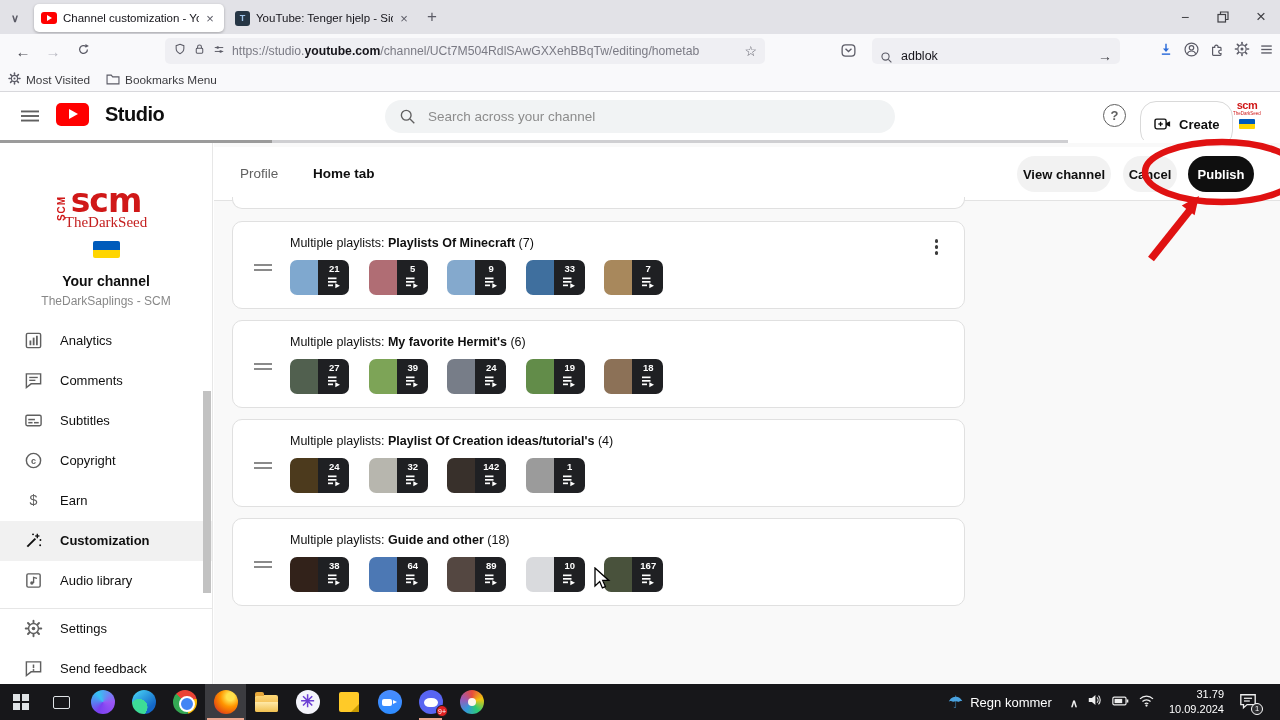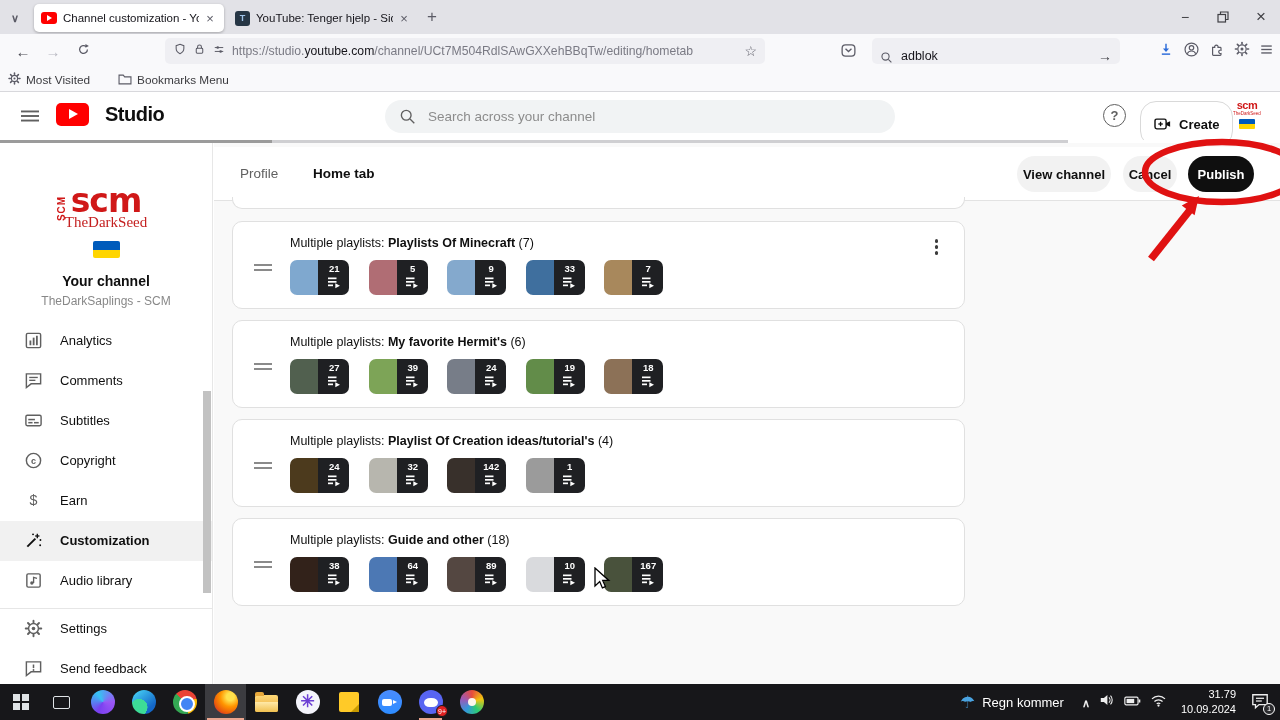--- a/index.html
+++ b/index.html
@@ -25,21 +25,21 @@
   .win-controls{position:absolute;right:0;top:0;height:34px;display:flex}
   .win-btn{width:38px;display:flex;align-items:center;justify-content:center;color:#3f3f44;font-size:14px}
   .glyph-min::after{content:"−"}
 
   .navbar{position:absolute;top:34px;left:0;right:0;height:34px;background:#f9f9fb;display:flex;align-items:center}
   .nav-btn{width:30px;text-align:center;font-size:15px}
   .glyph-back::after{content:"←";color:#4a4a52}
   .glyph-fwd::after{content:"→";color:#b8b8c1}
   .urlbar{position:absolute;left:165px;top:4px;width:600px;height:26px;background:#efeff3;border-radius:5px;display:flex;align-items:center;padding:0 8px;gap:6px}
   .url-text{font-size:12.2px;color:#7a7a84;white-space:nowrap;overflow:hidden;flex:1}
-  .url-text .dom{color:#15141a;font-weight:normal}
+  .url-text .dom{color:#15141a;font-weight:bold}
   .glyph-star::after{content:"☆";color:#5b5b66;font-size:14px}
   .pocket{position:absolute;left:840px;top:8px}
   .quick-search{position:absolute;left:872px;top:4px;width:248px;height:26px;background:#efeff3;border-radius:5px;display:flex;align-items:flex-end;padding:0 8px;gap:6px}
   .quick-search input{border:none;background:transparent;outline:none;font-size:12.5px;color:#15141a;flex:1;width:100%;font-family:"Liberation Sans",sans-serif}
   .nav-right{position:absolute;right:6px;top:4px;height:26px;display:flex;align-items:center;gap:9px}
 
   .bookmarksbar{position:absolute;top:68px;left:0;right:0;height:24px;background:#f9f9fb;border-bottom:1px solid #d8d8dc;display:flex;align-items:center;padding-left:8px;gap:14px}
   .bm-item{display:flex;align-items:center;gap:5px}
   .bm-label{font-size:11.8px;color:#3b3b3f}
 
@@ -135,21 +135,21 @@
   .tb-ic.app-sticky-notes{width:20px;height:20px;margin:2px;background:#ffca28;border-radius:2px}
   .tb-ic.app-sticky-notes::after{content:"";position:absolute;right:0;bottom:0;border-left:8px solid transparent;border-bottom:8px solid #c89a00}
   .tb-ic.app-zoom{border-radius:50%;background:linear-gradient(#4a8cff,#2d8cff)}
   .tb-ic.app-zoom::before{content:"";position:absolute;left:4.5px;top:8.5px;width:10px;height:7px;border-radius:2px;background:#fff}
   .tb-ic.app-zoom::after{content:"";position:absolute;left:15px;top:9.5px;border-right:4.5px solid #fff;border-top:2.5px solid transparent;border-bottom:2.5px solid transparent;transform:rotate(180deg)}
   .tb-ic.app-discord{border-radius:50%;background:#5865f2}
   .tb-ic.app-discord::after{content:"";position:absolute;left:5px;top:8px;width:14px;height:9px;background:#fff;border-radius:7px 7px 6px 6px/5px}
   .tb-ic.app-paint{border-radius:50%;background:conic-gradient(#e84c3d,#f1c40f,#2ecc71,#3498db,#9b59b6,#e84c3d)}
   .tb-ic.app-paint::after{content:"";position:absolute;left:8px;top:8px;width:8px;height:8px;border-radius:50%;background:#fdf6ec}
   .tb-badge{position:absolute;right:3px;bottom:3px;min-width:12px;height:12px;border-radius:6px;background:#e02020;color:#fff;font-size:7px;line-height:12px;text-align:center;padding:0 1px;border:1px solid #17171a}
-  .tb-right{margin-left:auto;display:flex;align-items:center;padding-right:8px;gap:10px}
+  .tb-right{margin-left:auto;display:flex;align-items:center;padding-right:20px;gap:10px}
   .weather{display:flex;align-items:center;gap:7px}
   .glyph-umbrella::after{content:"☂";font-size:17px;color:#4aa3e0}
   .weather-label{font-size:13px;color:#fff}
   .tray{display:flex;align-items:center;gap:9px;margin-left:8px}
   .glyph-chevup::after{content:"∧";font-size:11px;color:#eee;font-weight:bold}
   .clock{font-size:11px;color:#fff;text-align:right;line-height:1.35;margin-left:4px}
   .notif{position:relative;margin-left:4px;width:22px;height:20px}
   .notif-badge{position:absolute;right:-3px;bottom:-3px;width:12px;height:12px;border-radius:50%;background:#2d2d30;border:1.5px solid #fff;color:#fff;font-size:7.5px;line-height:10px;text-align:center}
 </style>
 </head>
@@ -250,21 +250,21 @@
           <g fill="#5b5b66">
             <rect x="3" y="4.5" width="14" height="1.8"></rect>
             <rect x="3" y="9.1" width="14" height="1.8"></rect>
             <rect x="3" y="13.7" width="14" height="1.8"></rect>
           </g>
         </svg></span>
   </div>
 </div>
 
 <div class="bookmarksbar">
-    <span id="bookmarks" style="display:flex;gap:28px">
+    <span id="bookmarks" style="display:flex;gap:16px">
       <span class="bm-item">
         <span class="bm-ic"><svg width="13" height="13" viewBox="0 0 20 20">
             <circle cx="10" cy="10" r="4.8" fill="none" stroke="#5b5b66" stroke-width="1.8"></circle>
             <circle cx="10" cy="10" r="1.6" fill="#5b5b66"></circle>
             <g stroke="#5b5b66" stroke-width="2.4" stroke-linecap="round">
               <line x1="10" y1="1.6" x2="10" y2="3.4"></line>
               <line x1="10" y1="16.6" x2="10" y2="18.4"></line>
               <line x1="1.6" y1="10" x2="3.4" y2="10"></line>
               <line x1="16.6" y1="10" x2="18.4" y2="10"></line>
               <line x1="4" y1="4" x2="5.3" y2="5.3"></line>

